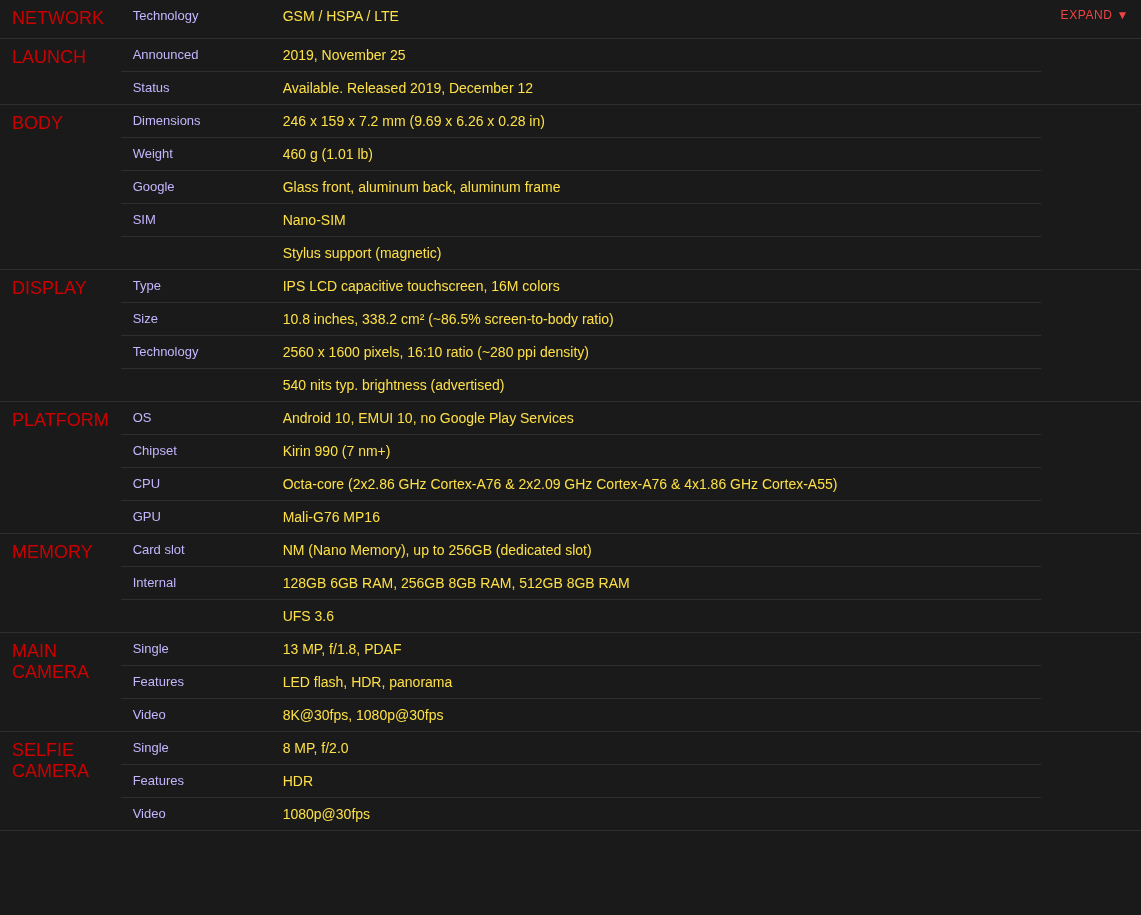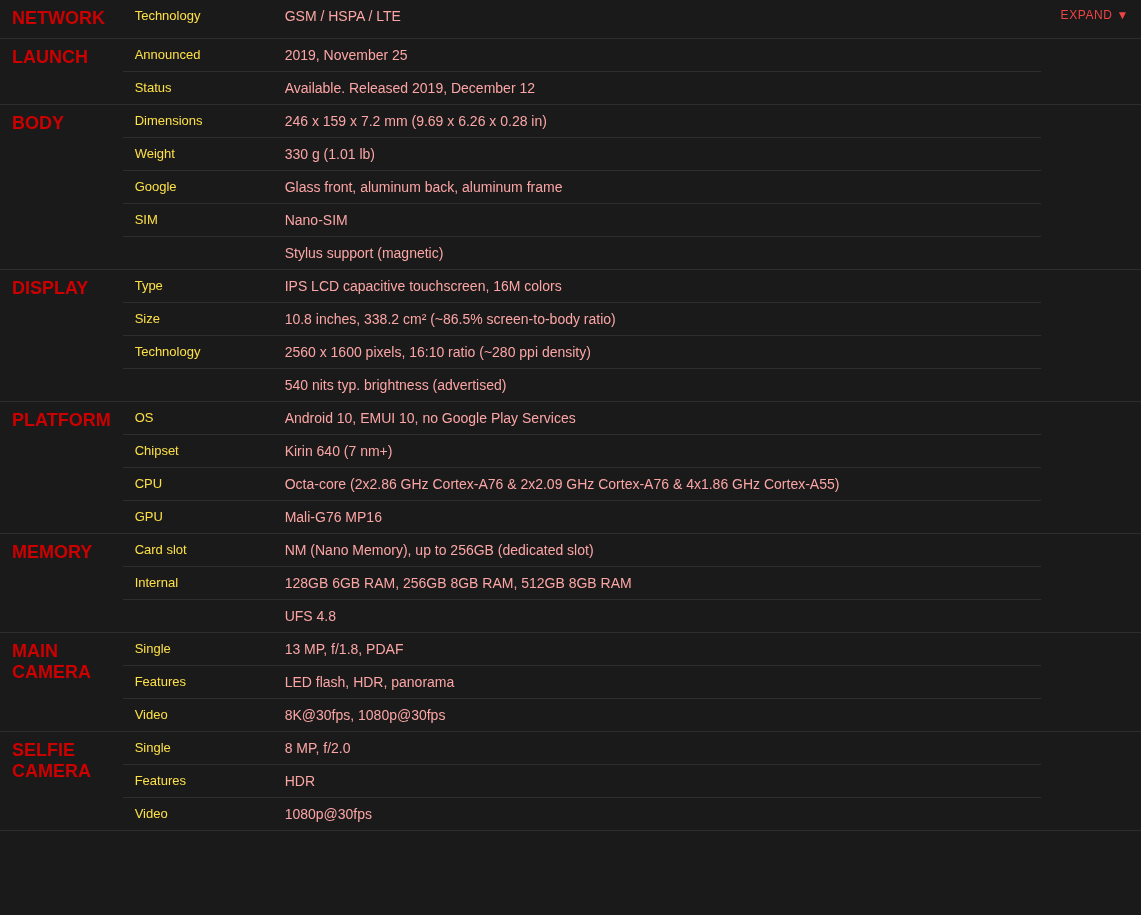--- a/index.html
+++ b/index.html
@@ -23,32 +23,32 @@
     }
     .section-cell {
       background-color: #1a1a1a;
       width: 120px;
       vertical-align: middle;
       padding: 10px 14px;
     }
     .section-label {
       color: #cc0000;
       font-size: 18px;
-      font-weight: bold;
+      font-weight: normal;
       line-height: 1.2;
       text-transform: uppercase;
     }
     .prop-cell {
       width: 150px;
-      color: #fde047;
+      color: #c4b5fd;
       font-size: 13px;
       padding: 8px 12px;
     }
     .value-cell {
-      color: #fca5a5;
+      color: #fde047;
       font-size: 14px;
       padding: 8px 12px;
     }
     .expand-cell {
       text-align: right;
       color: #888;
       font-size: 12px;
       padding: 8px 14px;
       white-space: nowrap;
       vertical-align: middle;
@@ -84,21 +84,21 @@
         <td class="value-cell">Available. Released 2019, December 12</td>
       </tr>
       <tr>
         <td rowspan="5" class="section-cell"><span class="section-label" style="white-space: pre-line;">BODY</span></td>
         <td class="prop-cell">Dimensions</td>
         <td class="value-cell">246 x 159 x 7.2 mm (9.69 x 6.26 x 0.28 in)</td>
         <td rowspan="5" class="expand-cell"></td>
       </tr>
       <tr>
         <td class="prop-cell">Weight</td>
-        <td class="value-cell">330 g (1.01 lb)</td>
+        <td class="value-cell">460 g (1.01 lb)</td>
       </tr>
       <tr>
         <td class="prop-cell">Google</td>
         <td class="value-cell">Glass front, aluminum back, aluminum frame</td>
       </tr>
       <tr>
         <td class="prop-cell">SIM</td>
         <td class="value-cell">Nano-SIM</td>
       </tr>
       <tr>
@@ -124,21 +124,21 @@
         <td class="value-cell">540 nits typ. brightness (advertised)</td>
       </tr>
       <tr>
         <td rowspan="4" class="section-cell"><span class="section-label" style="white-space: pre-line;">PLATFORM</span></td>
         <td class="prop-cell">OS</td>
         <td class="value-cell">Android 10, EMUI 10, no Google Play Services</td>
         <td rowspan="4" class="expand-cell"></td>
       </tr>
       <tr>
         <td class="prop-cell">Chipset</td>
-        <td class="value-cell">Kirin 640 (7 nm+)</td>
+        <td class="value-cell">Kirin 990 (7 nm+)</td>
       </tr>
       <tr>
         <td class="prop-cell">CPU</td>
         <td class="value-cell">Octa-core (2x2.86 GHz Cortex-A76 &amp; 2x2.09 GHz Cortex-A76 &amp; 4x1.86 GHz Cortex-A55)</td>
       </tr>
       <tr>
         <td class="prop-cell">GPU</td>
         <td class="value-cell">Mali-G76 MP16</td>
       </tr>
       <tr>
@@ -146,21 +146,21 @@
         <td class="prop-cell">Card slot</td>
         <td class="value-cell">NM (Nano Memory), up to 256GB (dedicated slot)</td>
         <td rowspan="3" class="expand-cell"></td>
       </tr>
       <tr>
         <td class="prop-cell">Internal</td>
         <td class="value-cell">128GB 6GB RAM, 256GB 8GB RAM, 512GB 8GB RAM</td>
       </tr>
       <tr>
         <td class="prop-cell"></td>
-        <td class="value-cell">UFS 4.8</td>
+        <td class="value-cell">UFS 3.6</td>
       </tr>
       <tr>
         <td rowspan="3" class="section-cell"><span class="section-label" style="white-space: pre-line; margin-top: 44px;">MAIN
 CAMERA</span></td>
         <td class="prop-cell">Single</td>
         <td class="value-cell">13 MP, f/1.8, PDAF</td>
         <td rowspan="3" class="expand-cell"></td>
       </tr>
       <tr>
         <td class="prop-cell">Features</td>

